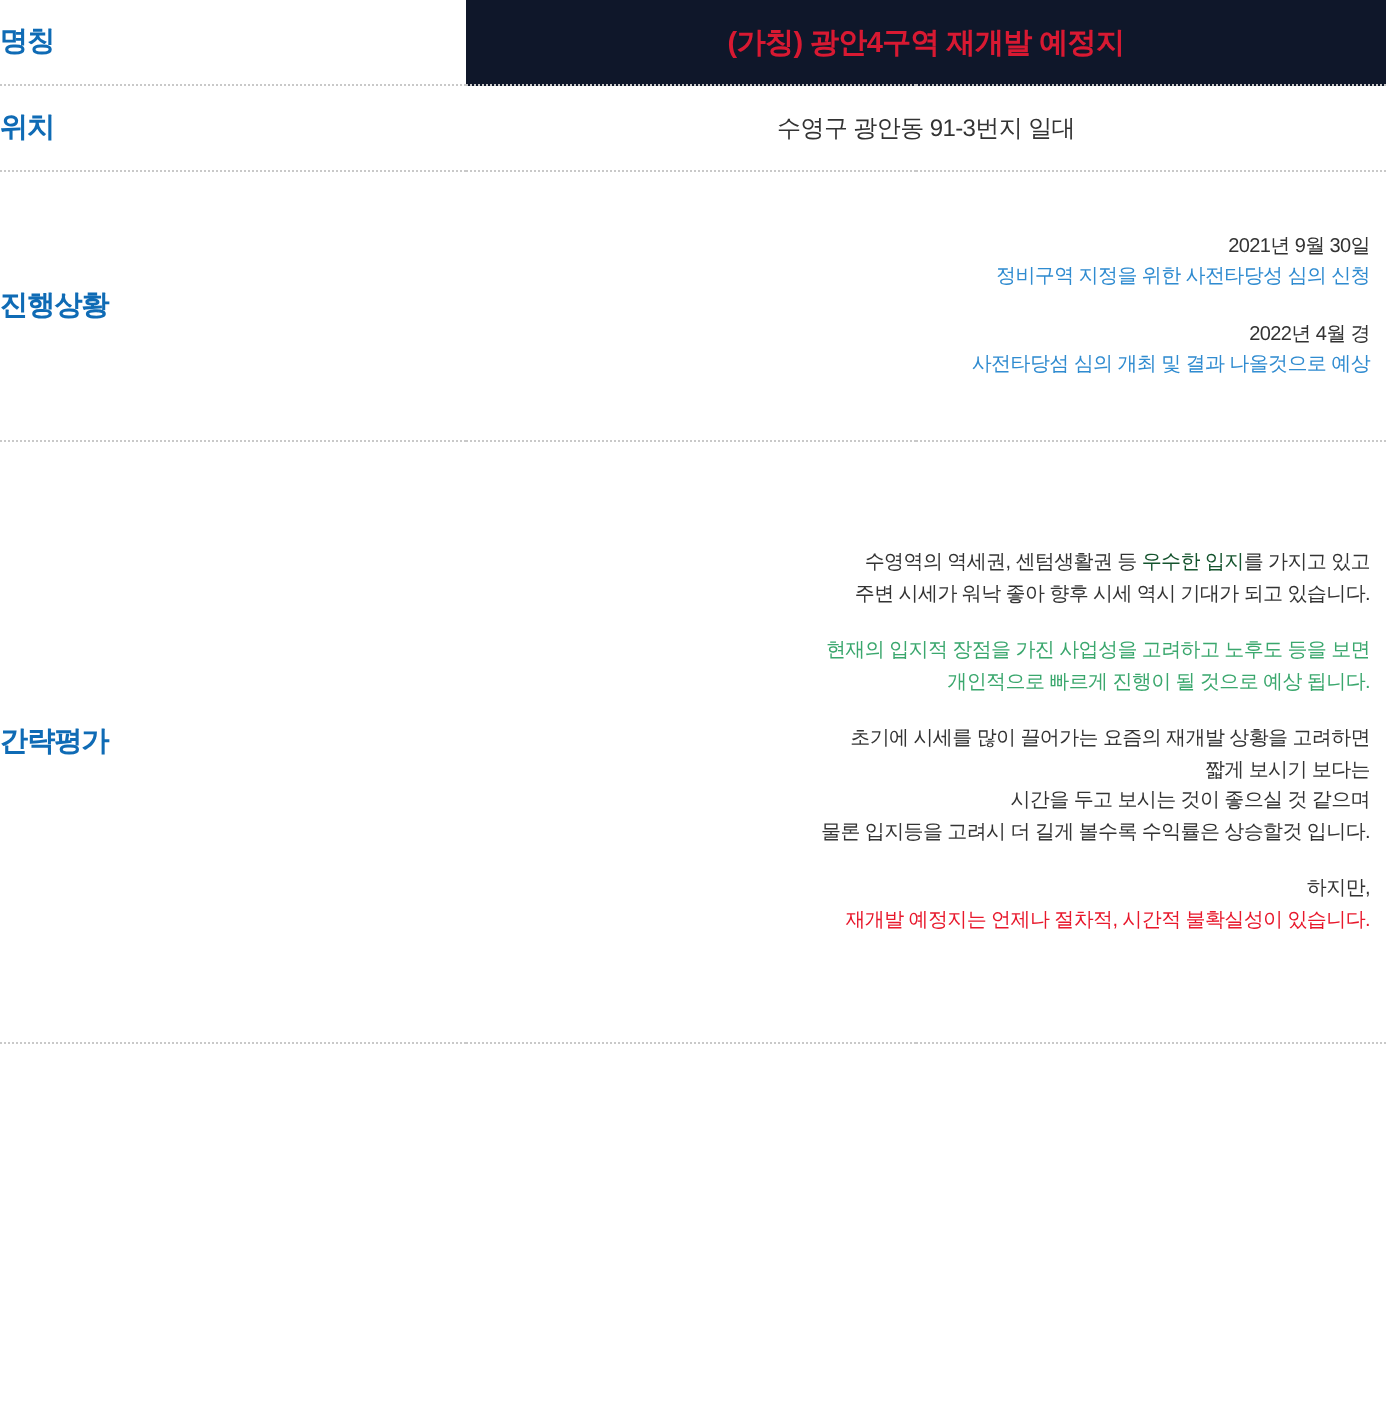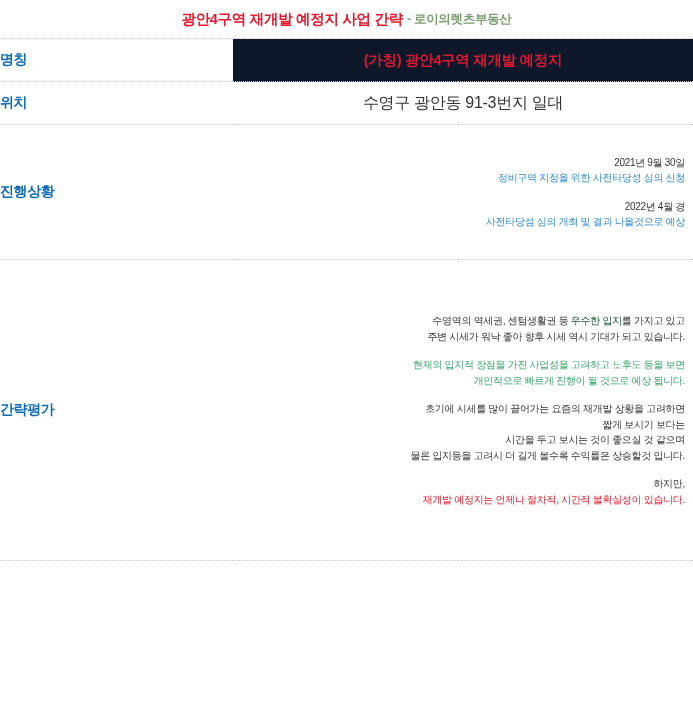--- a/index.html
+++ b/index.html
@@ -53,21 +53,21 @@
   }
   td.label {
     width: 233px;
     color: #0f6bb5;
     font-weight: bold;
     font-size: 14px;
     letter-spacing: -0.4px;
   }
   td.value {
     text-align: center;
-    font-size: 16px;
+    font-size: 12px;
     color: #333333;
     letter-spacing: -0.3px;
   }
   td.value-left {
     text-align: right;
     padding-left: 7px;
     font-size: 10px;
     color: #333333;
     letter-spacing: -0.3px;
     line-height: 1.55;
@@ -111,24 +111,20 @@
   .line {
     white-space: nowrap;
   }
   .hl-green { color: #14532d; }
 </style>
 </head>
 <body>
 
 <div class="page">
 
-  <div class="title-bar">
-    <span class="title-main">광안4구역 재개발 예정지 사업 간략</span>
-    <span class="title-sub">- 로이의렛츠부동산</span>
-  </div>
 
   <table class="main">
     <colgroup>
       <col style="width:233px">
       <col style="width:225px">
       <col style="width:235px">
     </colgroup>
     <tbody>
       <tr class="row-name">
         <td class="label">명칭</td>

